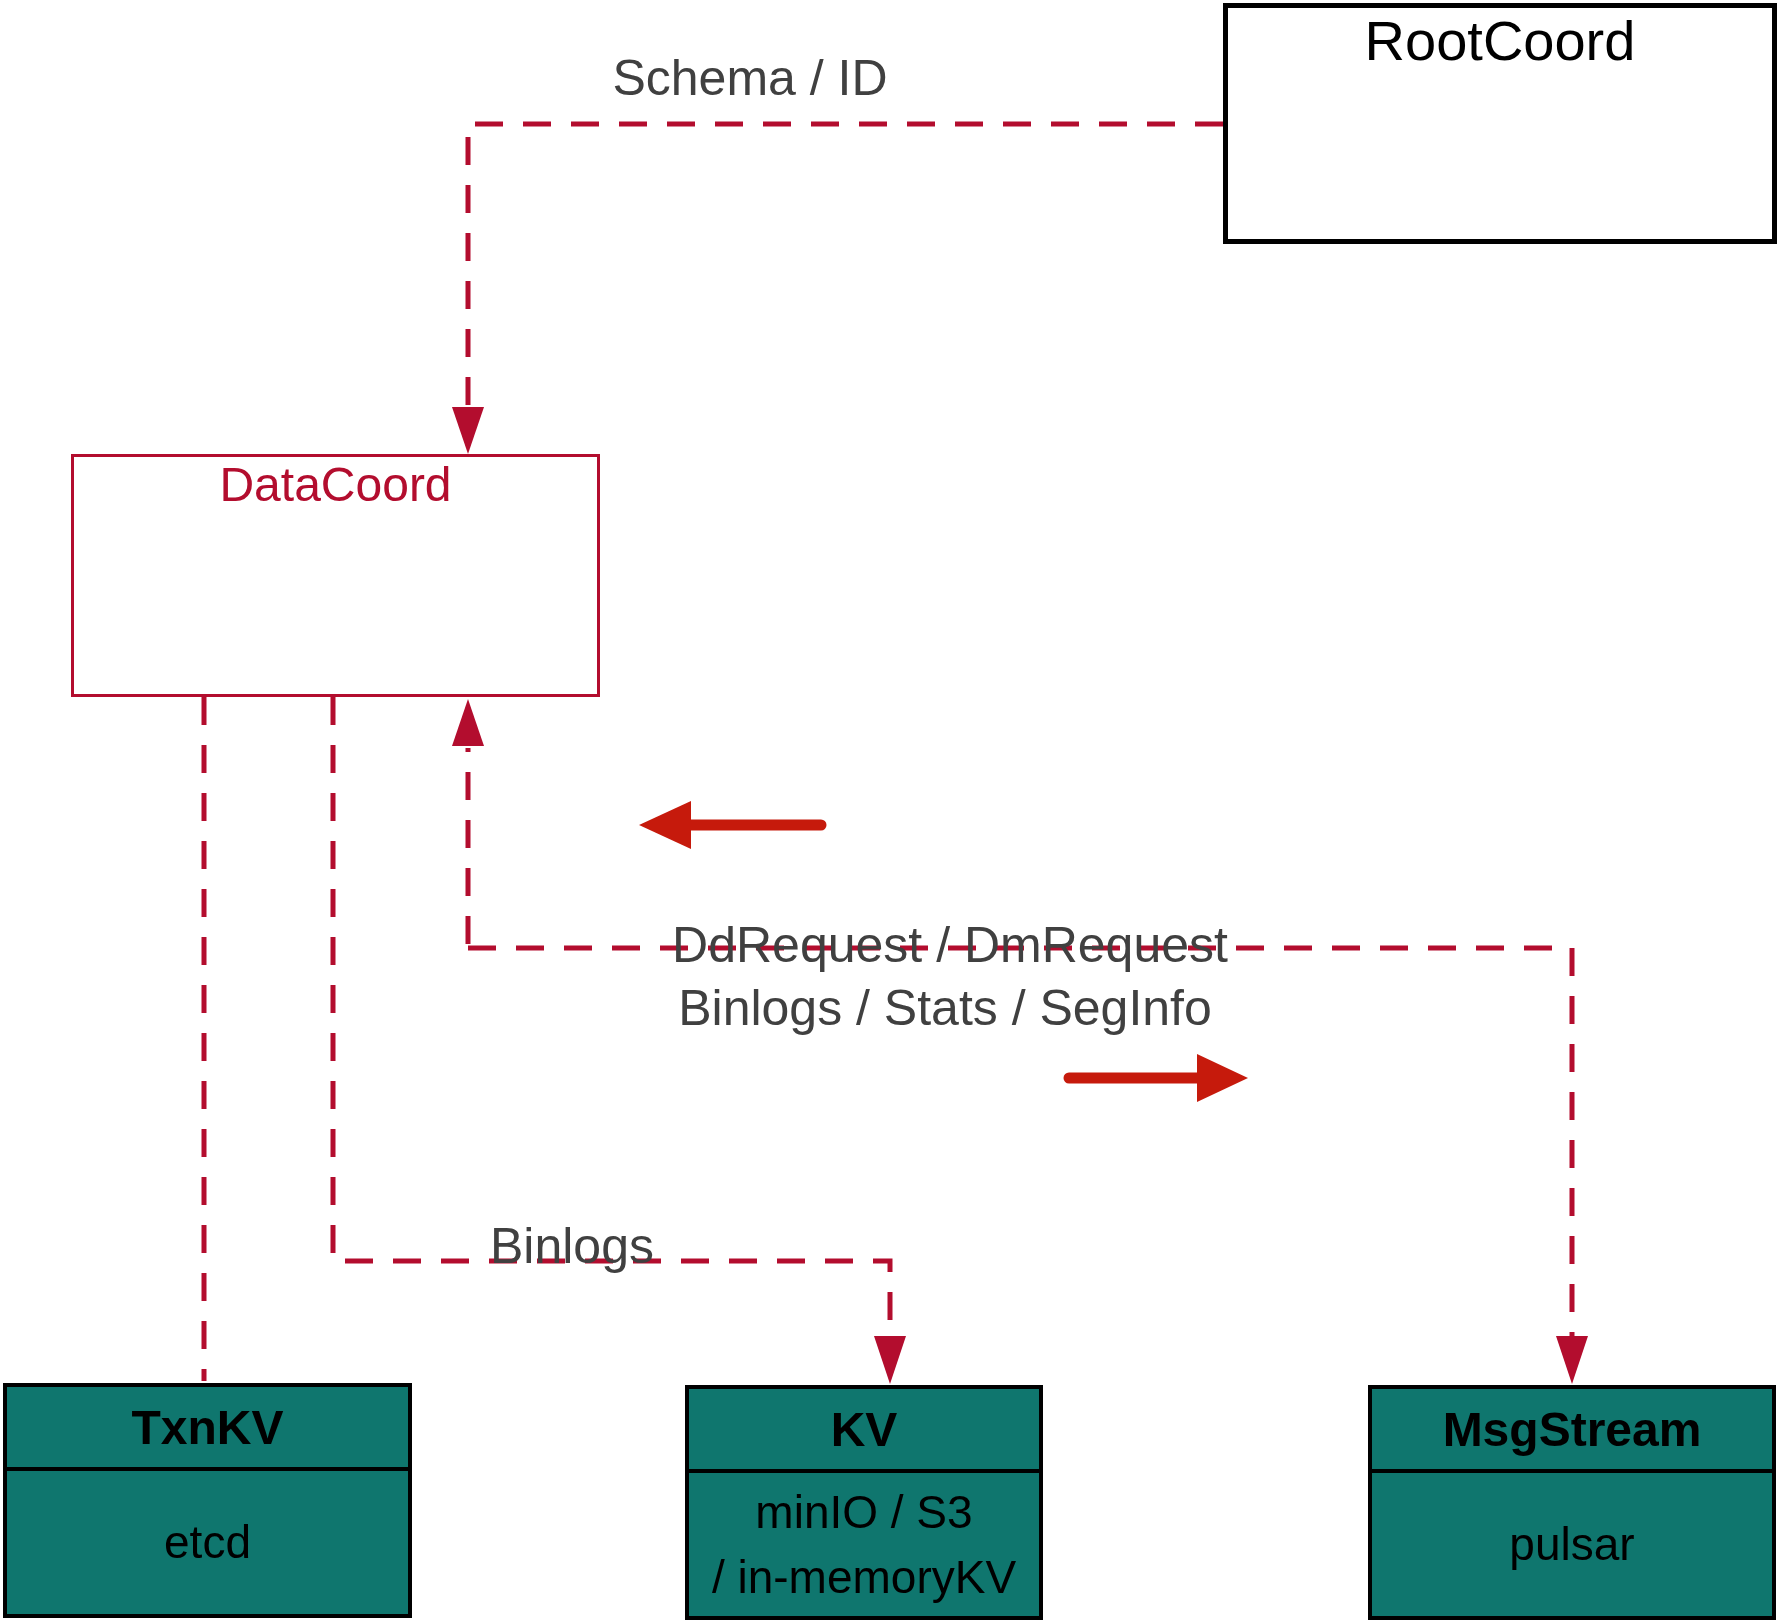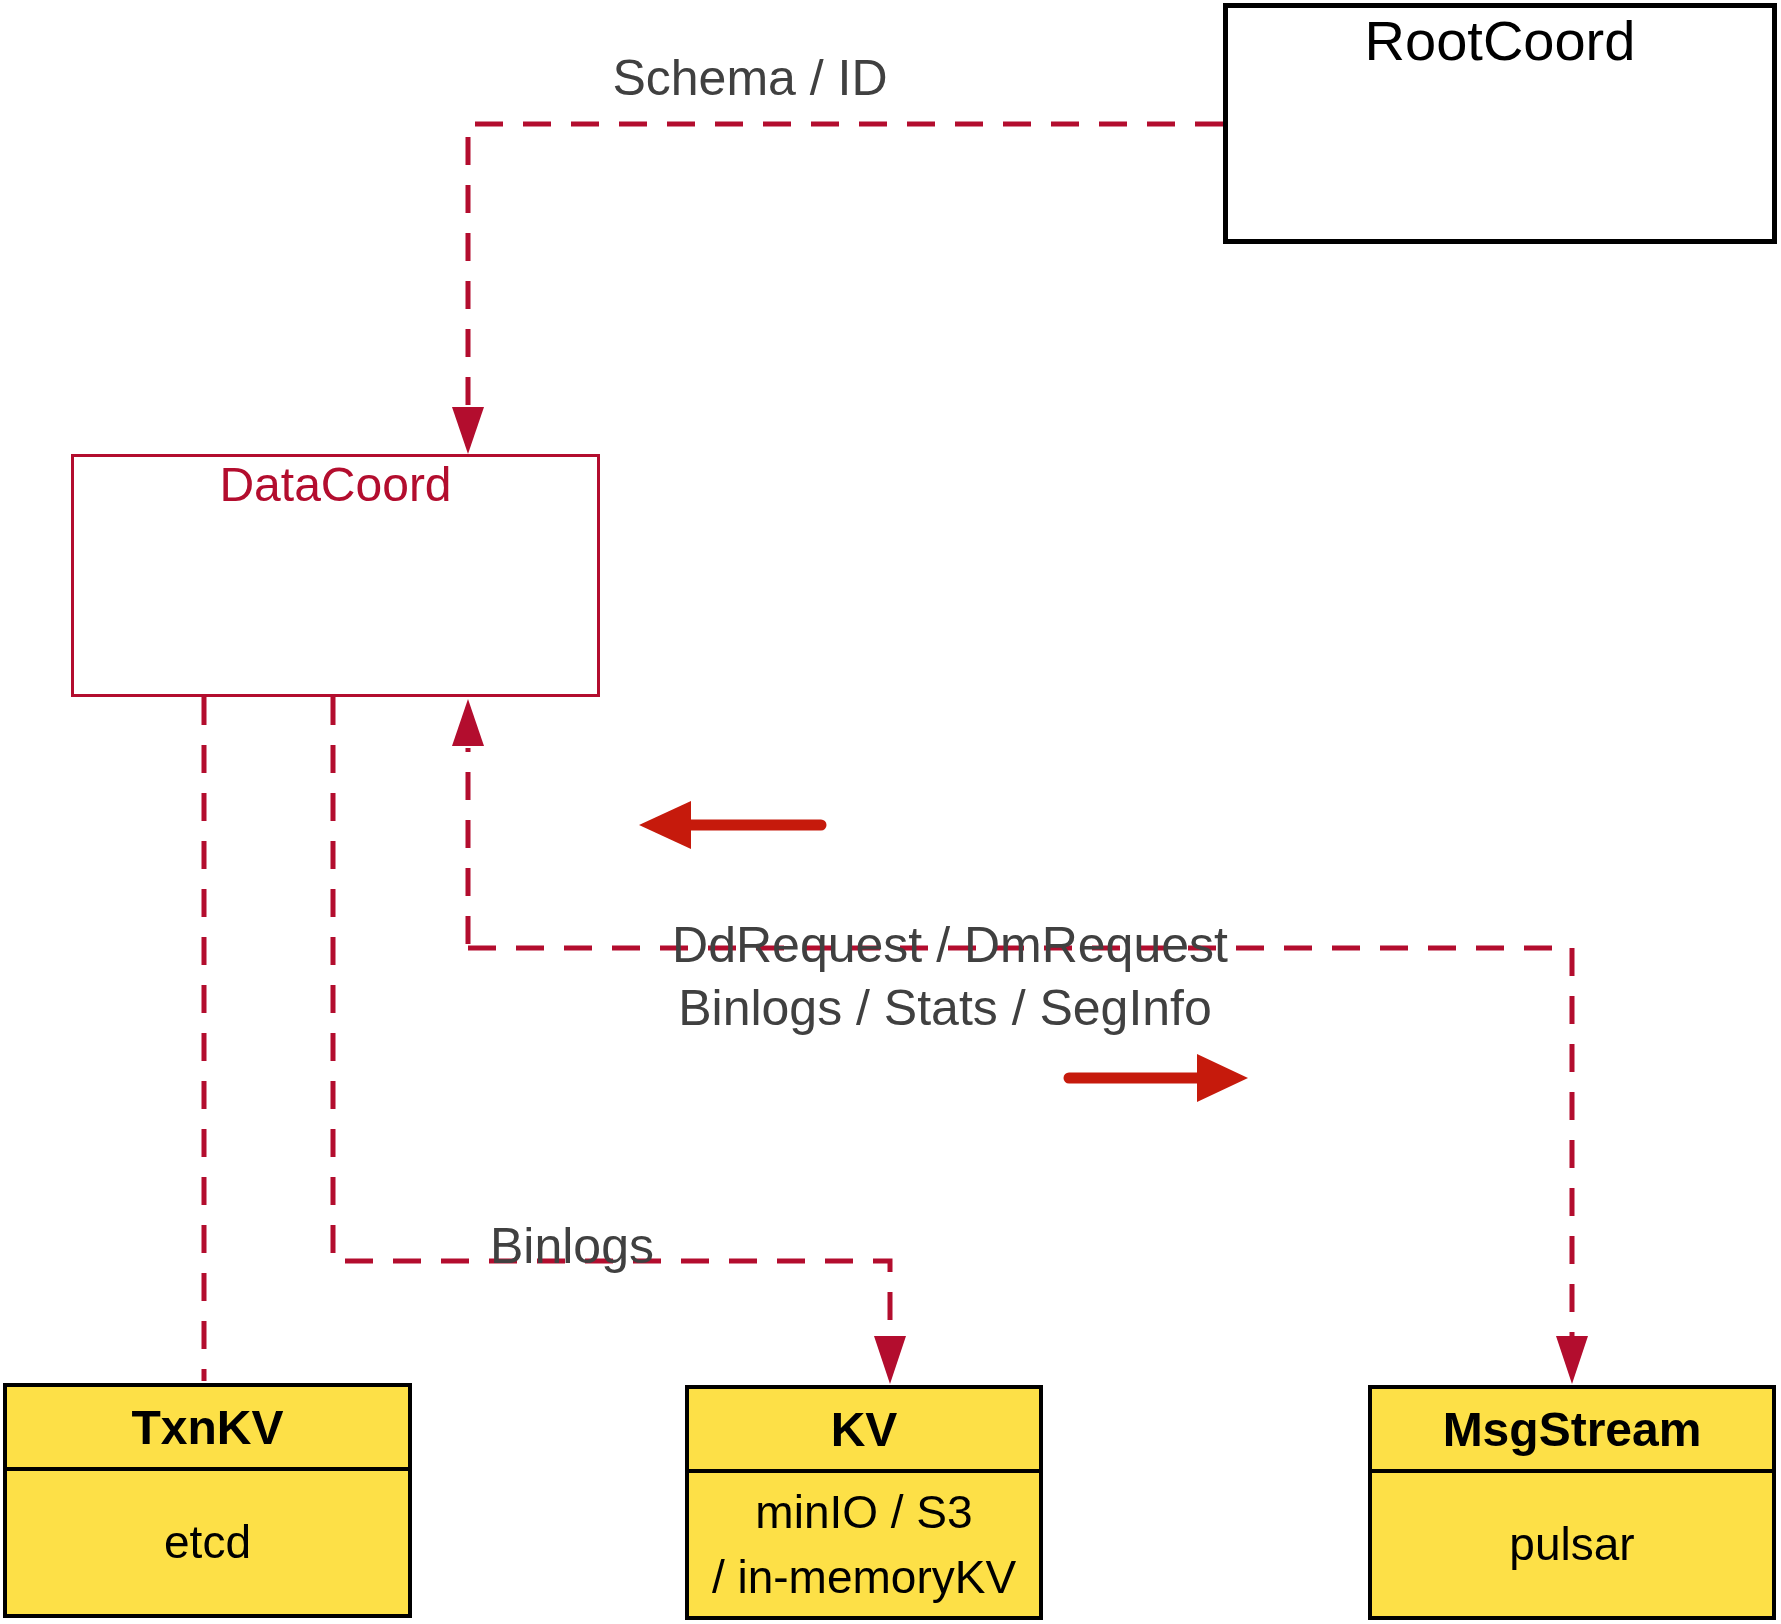--- a/index.html
+++ b/index.html
@@ -28,21 +28,21 @@
   #datacoord {
     left: 71px; top: 454px; width: 529px; height: 243px;
     border: 3px solid #b30d2e;
     font-size: 48px; color: #b30d2e;
   }
 
   .store {
     position: absolute;
     border: 4px solid #000000;
     box-sizing: border-box;
-    background: #fde047;
+    background: #0f766e;
     display: flex; flex-direction: column;
     color: #000000;
   }
   #txnkv    { left: 3px;    top: 1383px; width: 409px; height: 235px; }
   #kv       { left: 685px;  top: 1385px; width: 358px; height: 235px; }
   #msgstream{ left: 1368px; top: 1385px; width: 408px; height: 235px; }
   .store .title {
     height: 80px; flex: none;
     border-bottom: 4px solid #000000;
     display: flex; align-items: center; justify-content: center;

